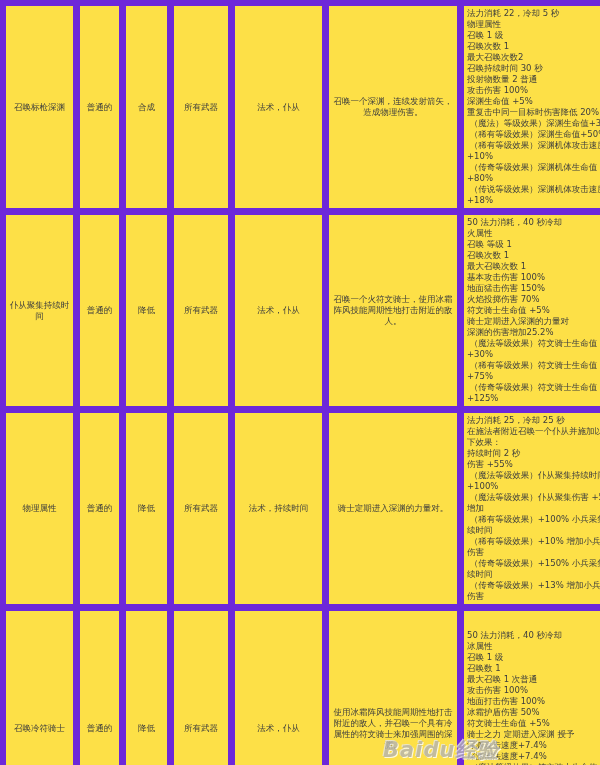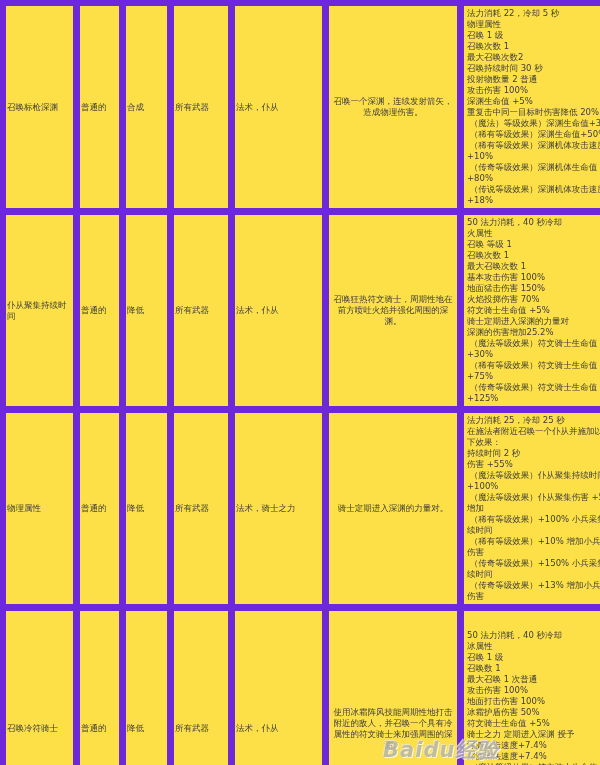--- a/index.html
+++ b/index.html
@@ -24,21 +24,21 @@
   }
   table.skills td {
     border: 7px solid #6d28d9;
     color: #3d3d3d;
     font-size: 8.5px;
     line-height: 11px;
     vertical-align: middle;
     background: #fde047;
     overflow: hidden;
   }
-  td.c   { padding: 1px; }
+  td.c   { text-align: center; padding: 1px; }
   td.desc{ text-align: center; padding: 3px 4px; vertical-align: middle; }
   td.stats {
     text-align: left;
     vertical-align: top;
     padding: 2px 3px;
     white-space: pre;
   }
   .watermark {
     position: absolute;
     left: 383px; top: 736px;
@@ -93,21 +93,21 @@
 +80%
  （传说等级效果）深渊机体攻击速度
 +18%</td>
       </tr>
       <tr style="height:186px">
         <td class="c">仆从聚集持续时间</td>
         <td class="c">普通的</td>
         <td class="c">降低</td>
         <td class="c">所有武器</td>
         <td class="c">法术，仆从</td>
-        <td class="desc">召唤狂热符文骑士，周期性地在前方喷吐火焰并强化周围的深渊。</td>
+        <td class="desc">召唤一个火符文骑士，使用冰霜阵风技能周期性地打击附近的敌人。</td>
         <td class="stats">50 法力消耗，40 秒冷却
 火属性
 召唤 等级 1
 召唤次数 1
 最大召唤次数 1
 基本攻击伤害 100%
 地面猛击伤害 150%
 火焰投掷伤害 70%
 符文骑士生命值 +5%
 骑士定期进入深渊的力量对
@@ -117,21 +117,21 @@
  （稀有等级效果）符文骑士生命值
 +75%
  （传奇等级效果）符文骑士生命值
 +125%</td>
       </tr>
       <tr style="height:186px">
         <td class="c">物理属性</td>
         <td class="c">普通的</td>
         <td class="c">降低</td>
         <td class="c">所有武器</td>
-        <td class="c">法术，骑士之力</td>
+        <td class="c">法术，持续时间</td>
         <td class="desc">骑士定期进入深渊的力量对。</td>
         <td class="stats">法力消耗 25，冷却 25 秒
 在施法者附近召唤一个仆从并施加以
 下效果：
 持续时间 2 秒
 伤害 +55%
  （魔法等级效果）仆从聚集持续时间
 +100%
  （魔法等级效果）仆从聚集伤害 +5%
 增加

